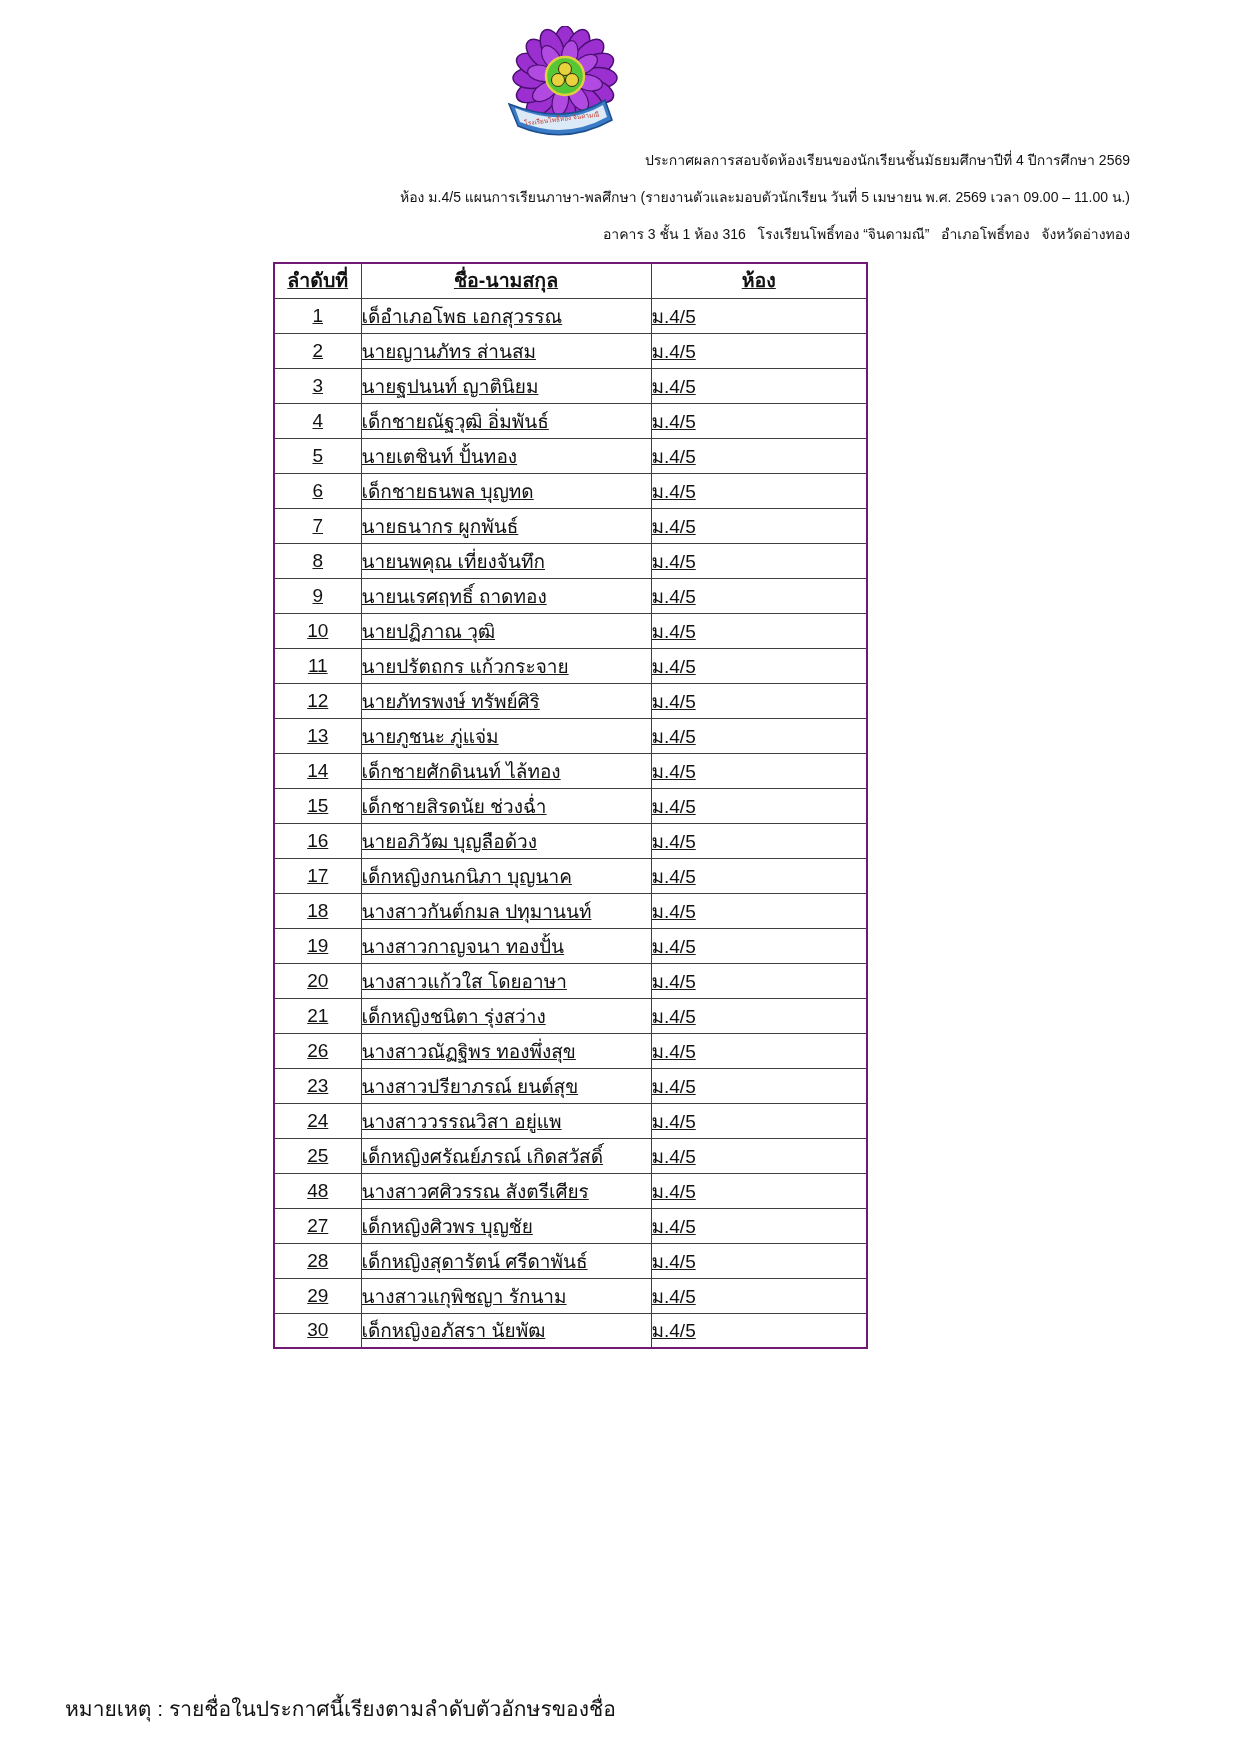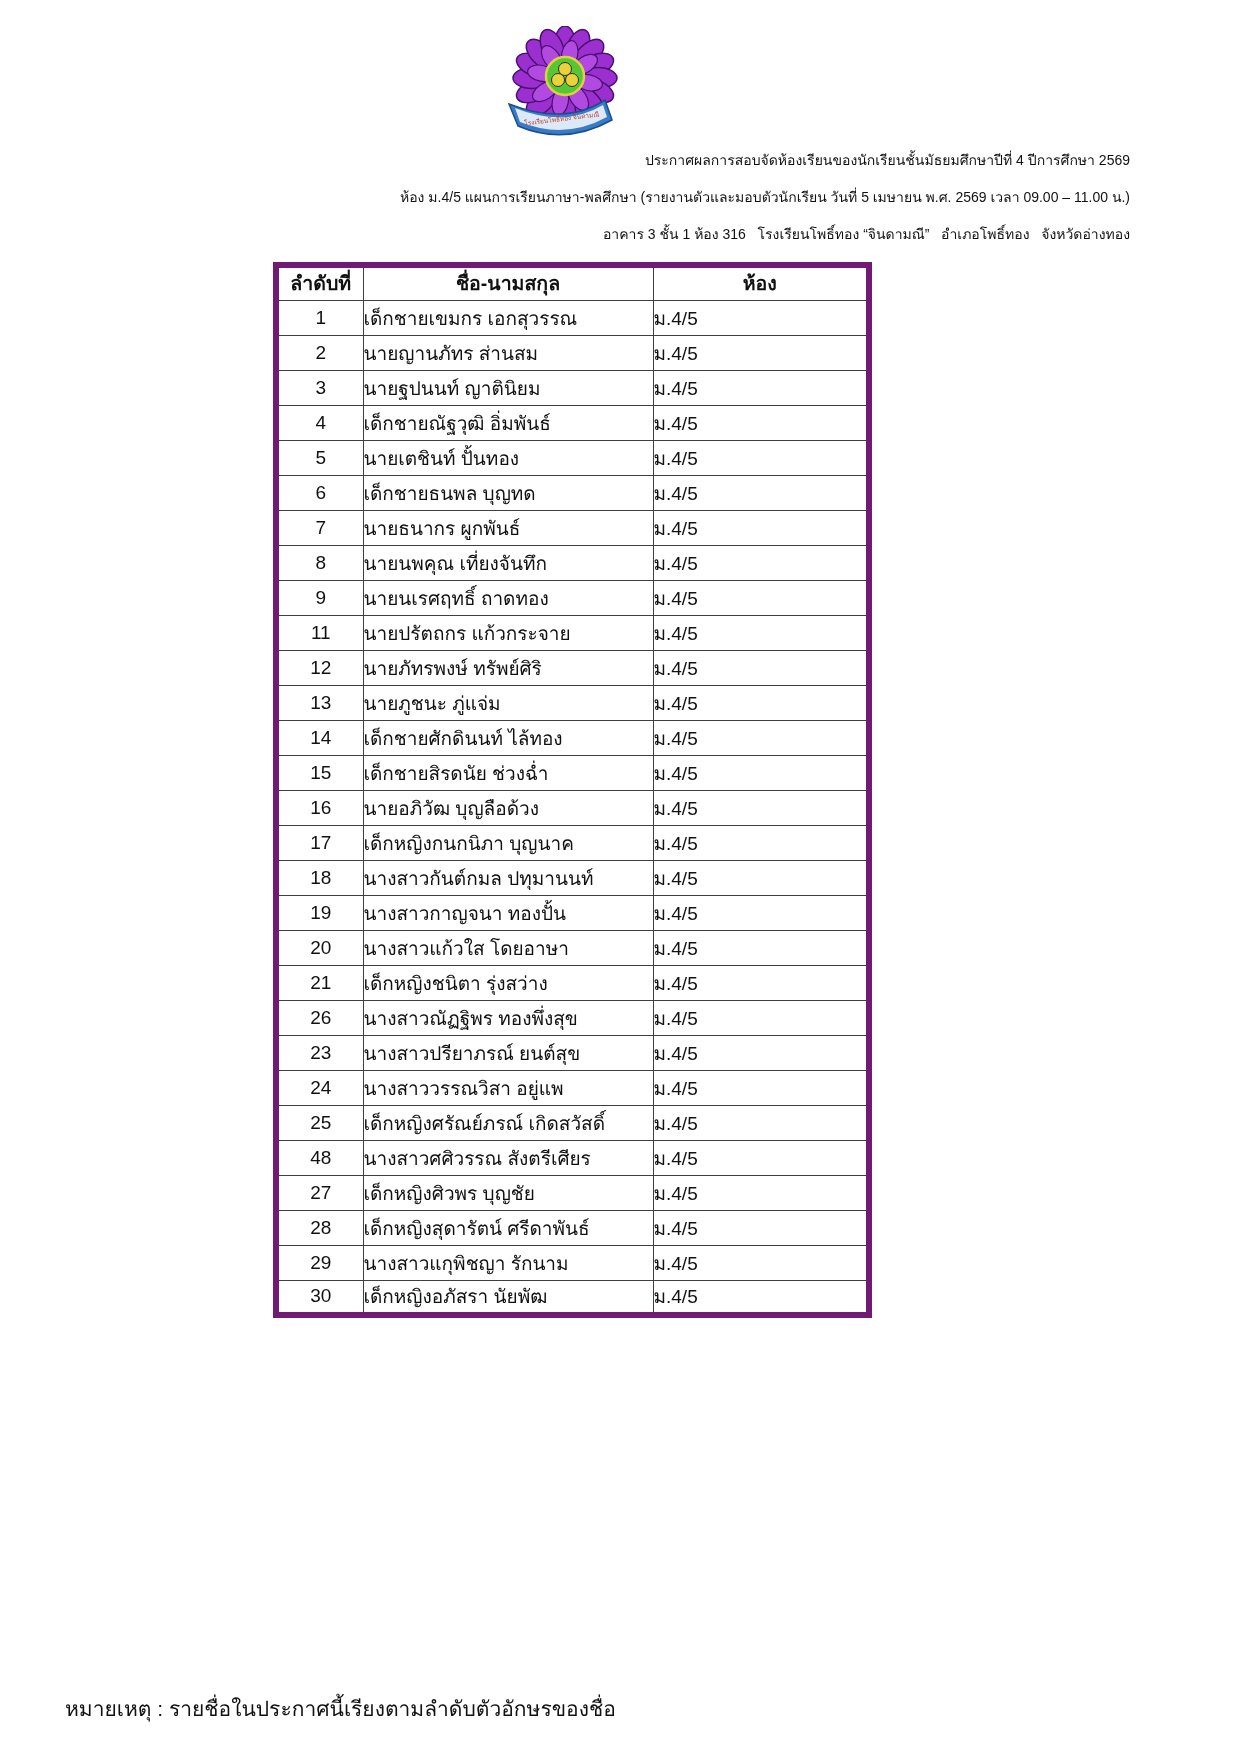--- a/index.html
+++ b/index.html
@@ -49,21 +49,22 @@
     border: 1px solid #3f3f3f;
     height: 35px;
     padding: 0;
     font-size: 19px;
     color: #111111;
     box-sizing: border-box;
     overflow: hidden;
     white-space: nowrap;
   }
   table.students {
-    border: 6px solid #701a75;
+    border: 2px solid #701a75;
+    text-decoration: underline;
   }
   col.c-no   { width: 87px; }
   col.c-name { width: 290px; }
   col.c-room { width: 216px; }
   table.students th {
     font-weight: bold;
     text-align: center;
     font-size: 19.5px;
   }
   td.no-cell   { text-align: center; font-size: 18px; }
@@ -191,21 +192,21 @@
   <thead>
     <tr>
       <th>ลำดับที่</th>
       <th>ชื่อ-นามสกุล</th>
       <th>ห้อง</th>
     </tr>
   </thead>
   <tbody>
       <tr>
         <td class="no-cell">1</td>
-        <td class="name-cell">เด็กชายเขมกร เอกสุวรรณ</td>
+        <td class="name-cell">เด็อำเภอโพธ เอกสุวรรณ</td>
         <td class="room-cell">ม.4/5</td>
       </tr>
       <tr>
         <td class="no-cell">2</td>
         <td class="name-cell">นายญานภัทร ส่านสม</td>
         <td class="room-cell">ม.4/5</td>
       </tr>
       <tr>
         <td class="no-cell">3</td>
         <td class="name-cell">นายฐปนนท์ ญาตินิยม</td>
@@ -235,20 +236,25 @@
         <td class="no-cell">8</td>
         <td class="name-cell">นายนพคุณ เที่ยงจันทึก</td>
         <td class="room-cell">ม.4/5</td>
       </tr>
       <tr>
         <td class="no-cell">9</td>
         <td class="name-cell">นายนเรศฤทธิ์ ถาดทอง</td>
         <td class="room-cell">ม.4/5</td>
       </tr>
       <tr>
+        <td class="no-cell">10</td>
+        <td class="name-cell">นายปฏิภาณ วุฒิ</td>
+        <td class="room-cell">ม.4/5</td>
+      </tr>
+      <tr>
         <td class="no-cell">11</td>
         <td class="name-cell">นายปรัตถกร แก้วกระจาย</td>
         <td class="room-cell">ม.4/5</td>
       </tr>
       <tr>
         <td class="no-cell">12</td>
         <td class="name-cell">นายภัทรพงษ์ ทรัพย์ศิริ</td>
         <td class="room-cell">ม.4/5</td>
       </tr>
       <tr>

